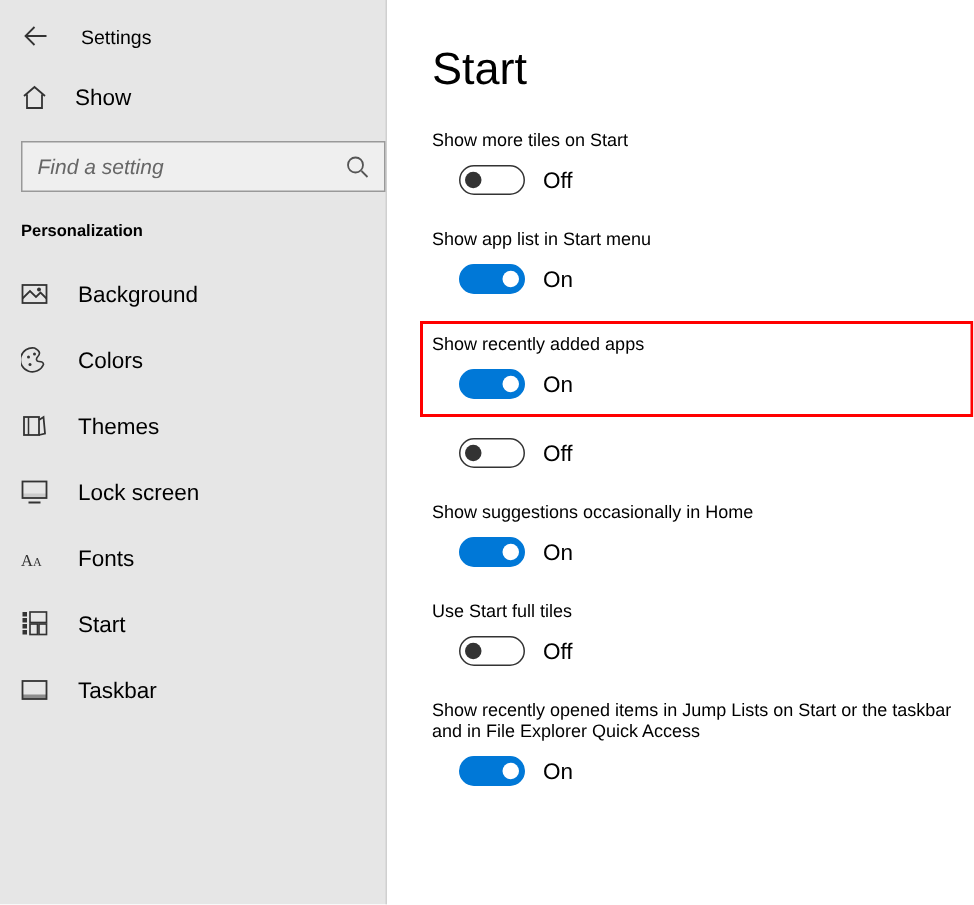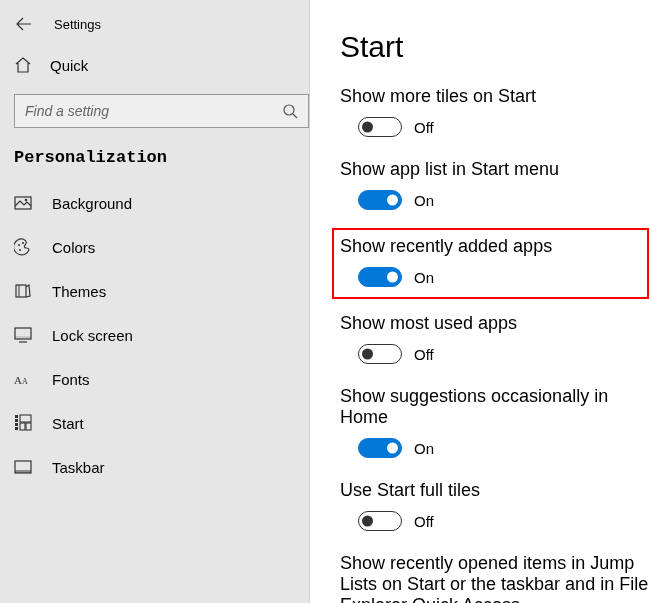--- a/index.html
+++ b/index.html
@@ -7,21 +7,21 @@
       font-family: "Segoe UI", Arial, sans-serif;
       font-size: 14px;
       color: #000;
       width: 649px;
       height: 603px;
       display: flex;
       background: #fff;
       overflow: hidden;
     }
     .sidebar {
-      width: 310px;
+      width: 258px;
       background: #e6e6e6;
       padding: 10px 0;
       border-right: 1px solid #d0d0d0;
     }
     .back-row {
       display: flex;
       align-items: center;
       padding: 4px 14px 12px 14px;
       gap: 20px;
     }
@@ -55,22 +55,21 @@
       outline: none;
       font-size: 14px;
       color: #555;
       width: 100%;
       font-style: italic;
     }
     .search-input::placeholder { font-style: italic; color: #666; }
     .section-header {
       padding: 6px 14px 14px 14px;
       font-weight: 600;
-      font-size: 17px;
-      font-family: Liberation Mono, monospace;
+      font-size: 11px;
     }
     .nav-list { }
     .nav-item {
       display: flex;
       align-items: center;
       padding: 13px 14px;
       gap: 20px;
       cursor: pointer;
     }
     .nav-item .icon-slot {
@@ -92,21 +91,21 @@
       margin-bottom: 22px;
     }
     .setting.highlighted {
       border: 2px solid red;
       padding: 6px 70px 10px 6px;
       margin-left: -8px;
       margin-bottom: 14px;
       margin-top: -4px;
     }
     .setting-label {
-      font-size: 18px;
+      font-size: 12px;
       margin-bottom: 10px;
       display: block;
     }
     .toggle-row {
       display: flex;
       align-items: center;
       gap: 12px;
       padding-left: 18px;
     }
     .toggle {
@@ -156,21 +155,21 @@
     </div>
     <span class="app-title">Settings</span>
   </div>
 
   <div class="home-row">
     <span class="icon-slot">
       <svg width="18" height="18" viewBox="0 0 18 18">
           <path d="M2 8 L9 2 L16 8 M4 7 V16 H14 V7" stroke="#333" stroke-width="1.2" fill="none"></path>
         </svg>
     </span>
-    <span class="label">Quick</span>
+    <span class="label">Show</span>
   </div>
 
   <div class="search-box">
     <input class="search-input" type="text" placeholder="Find a setting" style="">
     <span>
       <svg width="16" height="16" viewBox="0 0 16 16">
           <circle cx="7" cy="7" r="5" stroke="#555" stroke-width="1.2" fill="none"></circle>
           <path d="M11 11 L15 15" stroke="#555" stroke-width="1.2"></path>
         </svg>
     </span>
@@ -273,21 +272,20 @@
         </div>
       </div>
       <div class="setting highlighted">
         <span class="setting-label">Show recently added apps</span>
         <div class="toggle-row">
           <div class="toggle on"></div>
           <span class="toggle-text">On</span>
         </div>
       </div>
       <div class="setting">
-        <span class="setting-label">Show most used apps</span>
         <div class="toggle-row">
           <div class="toggle off"></div>
           <span class="toggle-text">Off</span>
         </div>
       </div>
       <div class="setting">
         <span class="setting-label">Show suggestions occasionally in Home</span>
         <div class="toggle-row">
           <div class="toggle on"></div>
           <span class="toggle-text">On</span>

